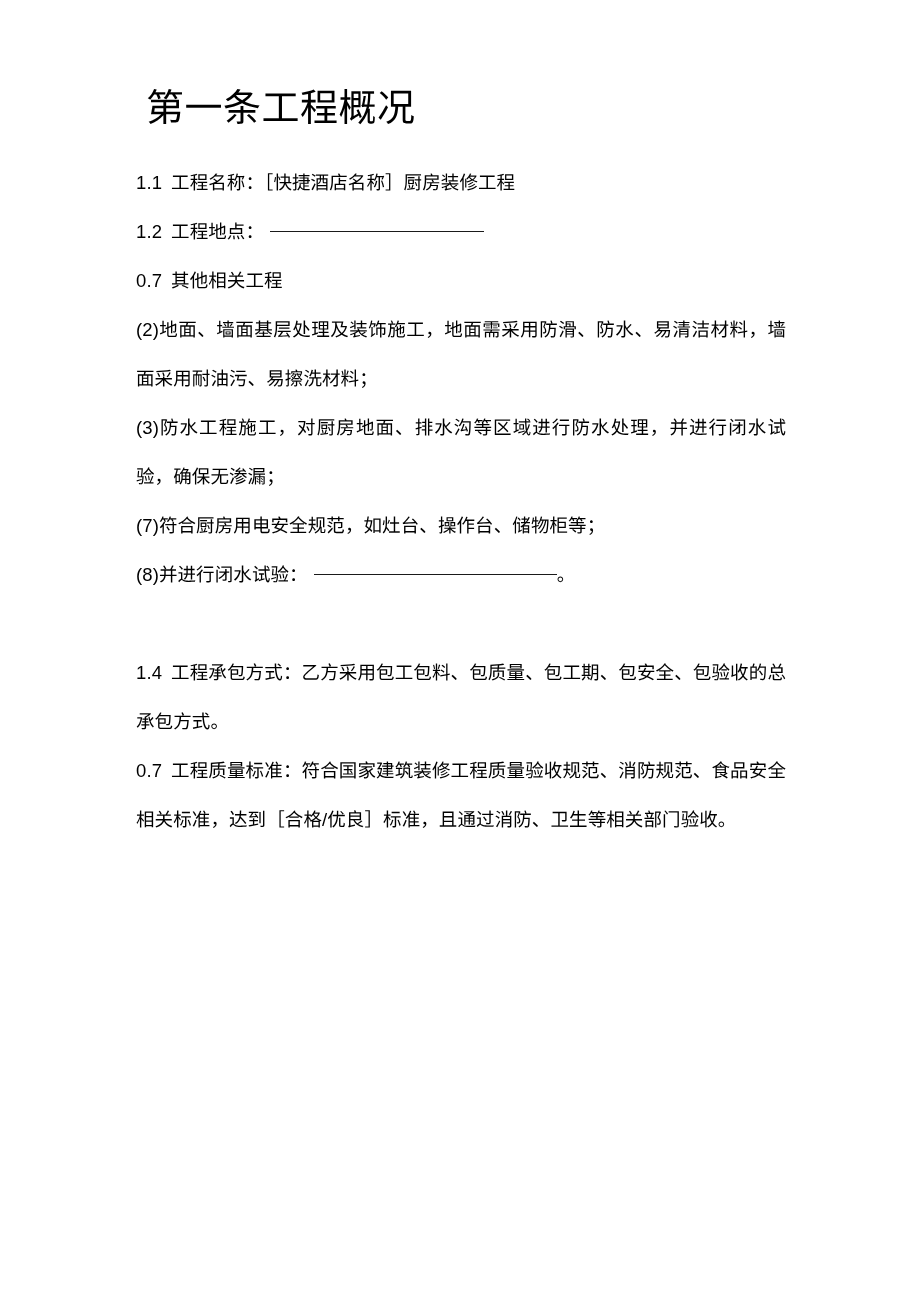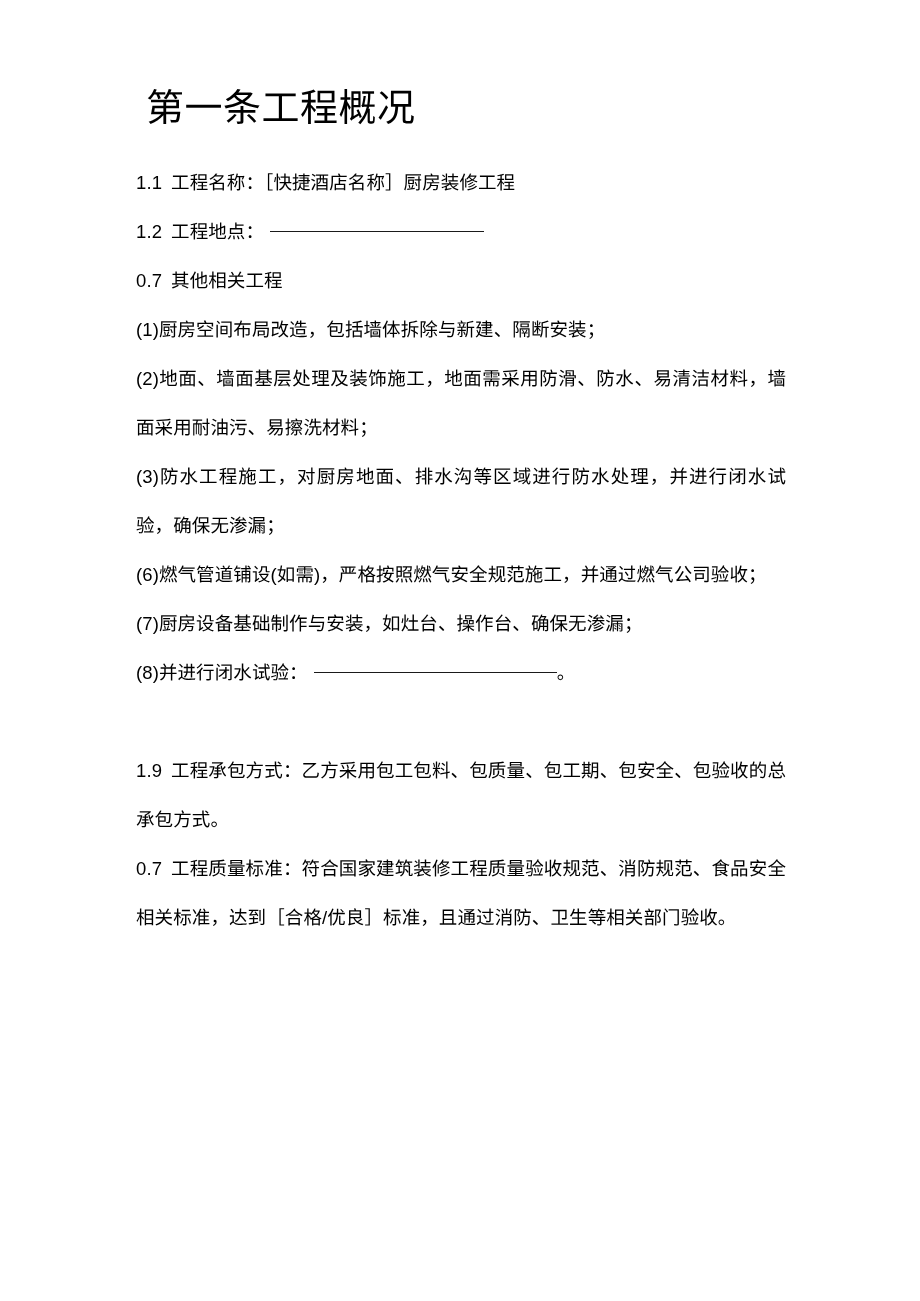--- a/index.html
+++ b/index.html
@@ -101,50 +101,44 @@
     </p>
 
     <p class="para">
       <span class="numlabel">1.2</span><span class="numgap"></span><span>工程地点：</span><span class="preblank"></span><span class="blank blank-loc"></span>
     </p>
 
     <p class="para sub-head">
       <span class="numlabel">0.7</span><span class="numgap"></span><span>其他相关工程</span>
     </p>
 
-    <p class="para">
-      <span>(1)</span><span>厨房空间布局改造，包括墙体拆除与新建、隔断安装；</span>
-    </p>
 
     <p class="para">
       <span>(2)</span><span>地面、墙面基层处理及装饰施工，地面需采用防滑、防水、易清洁材料，墙面采用耐油污、易擦洗材料；</span>
     </p>
 
     <p class="para">
       <span>(3)</span><span>防水工程施工，对厨房地面、排水沟等区域进行防水处理，并进行闭水试验，确保无渗漏；</span>
     </p>
 
 
 
-    <p class="para">
-      <span>(6)</span><span>燃气管道铺设(如需)，严格按照燃气安全规范施工，并通过燃气公司验收；</span>
-    </p>
 
     <p class="para">
-      <span>(7)</span><span>厨房设备基础制作与安装，如灶台、操作台、确保无渗漏；</span>
+      <span>(7)</span><span>符合厨房用电安全规范，如灶台、操作台、储物柜等；</span>
     </p>
 
     <p class="para">
       <span>(8)</span><span>并进行闭水试验：</span><span class="preblank"></span><span class="blank blank-other"></span><span>。</span>
     </p>
 
     <div class="gap-block"></div>
 
     <p class="para">
-      <span class="numlabel">1.9</span><span class="numgap"></span><span>工程承包方式：乙方采用包工包料、包质量、包工期、包安全、包验收的总承包方式。</span>
+      <span class="numlabel">1.4</span><span class="numgap"></span><span>工程承包方式：乙方采用包工包料、包质量、包工期、包安全、包验收的总承包方式。</span>
     </p>
 
     <p class="para">
       <span class="numlabel">0.7</span><span class="numgap"></span><span>工程质量标准：符合国家建筑装修工程质量验收规范、消防规范、食品安全相关标准，达到［合格/优良］标准，且通过消防、卫生等相关部门验收。</span>
     </p>
 
   </div>
 </div>
 
 </body></html>

